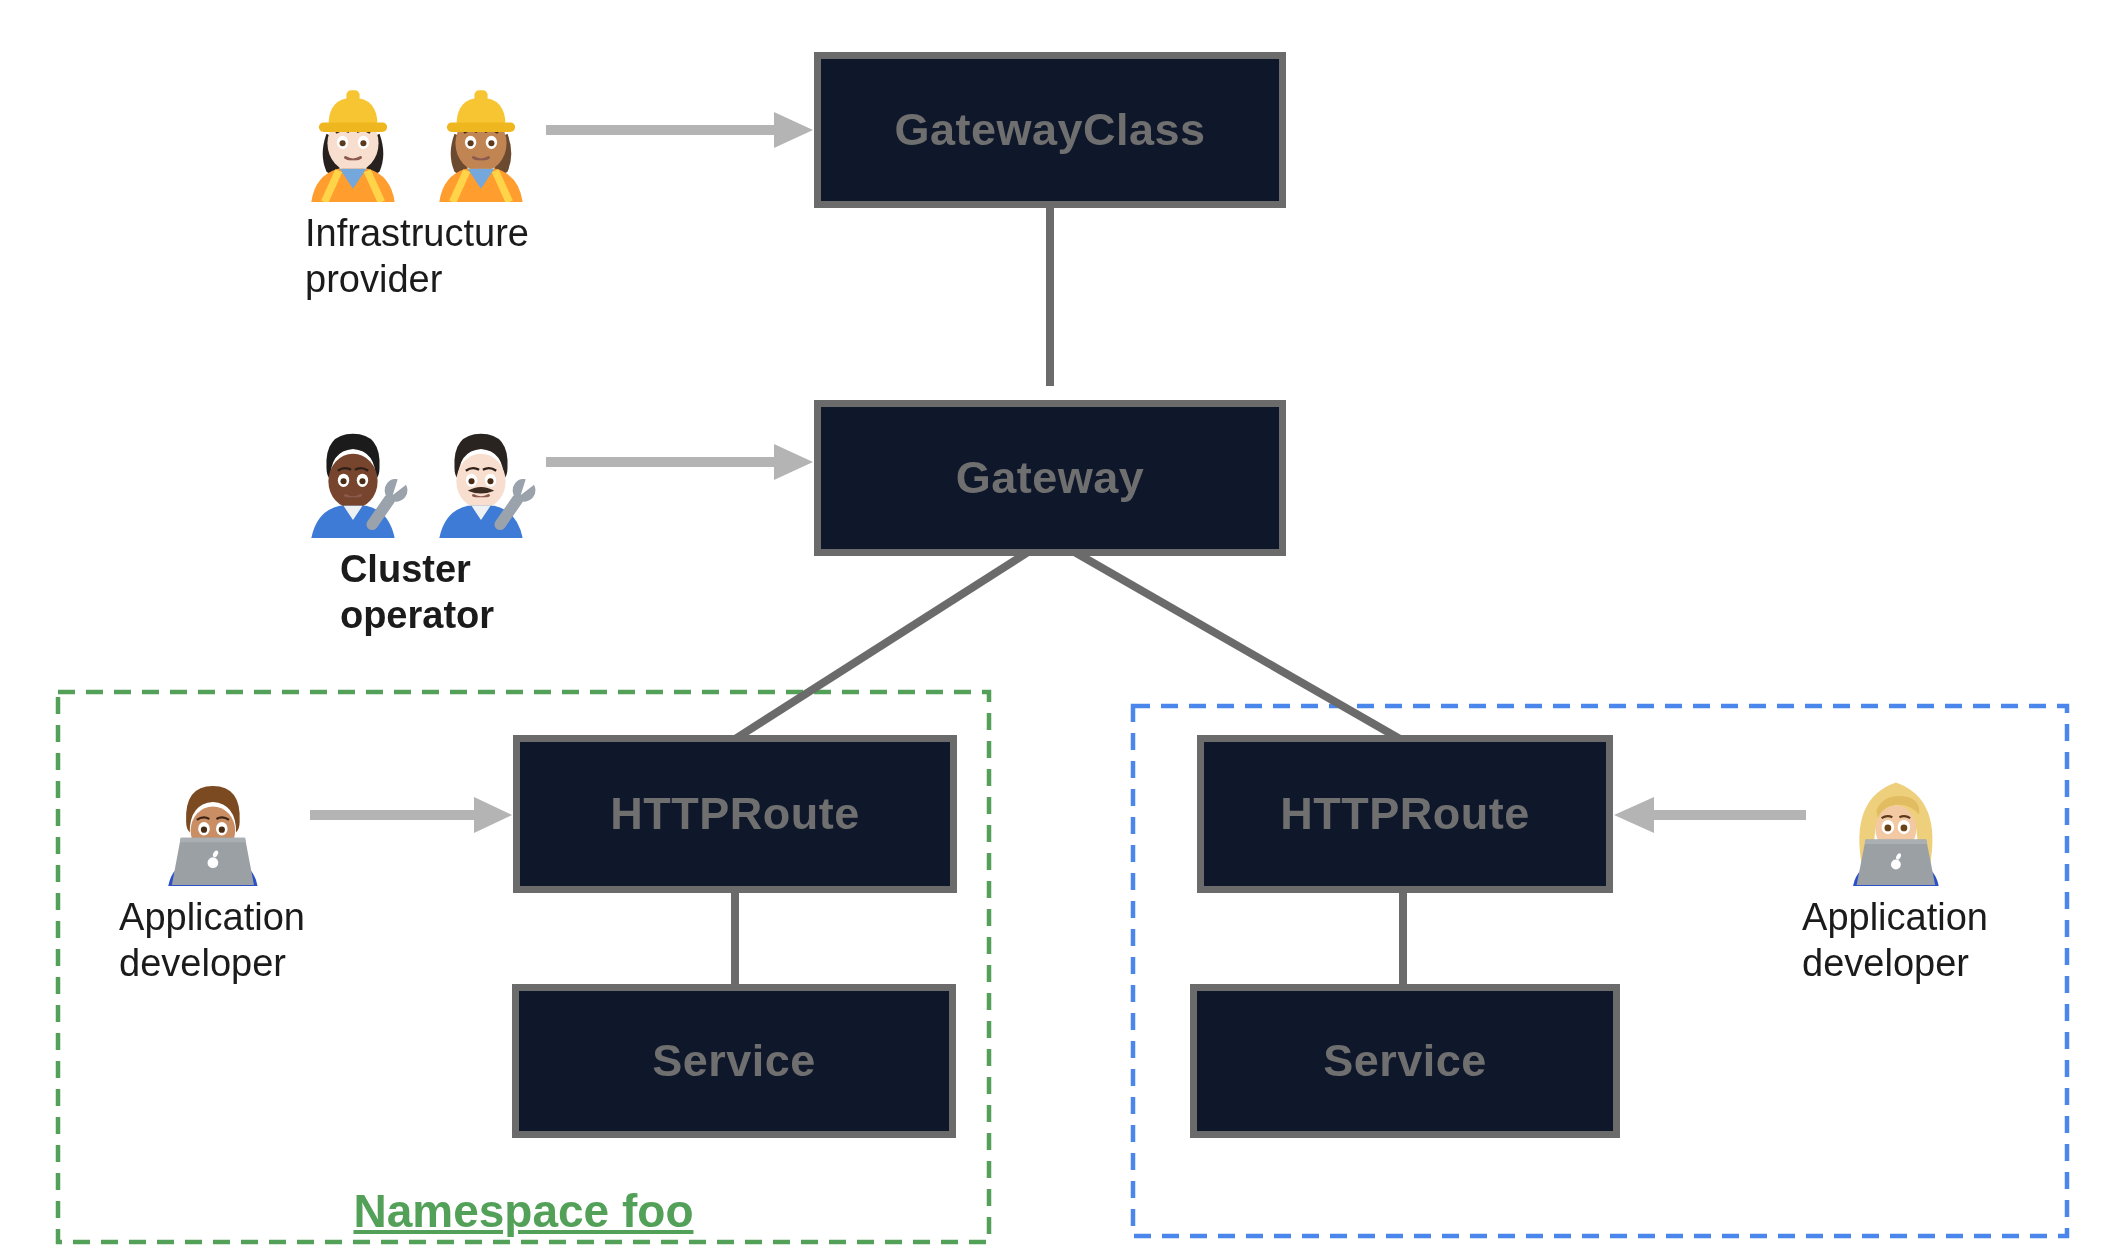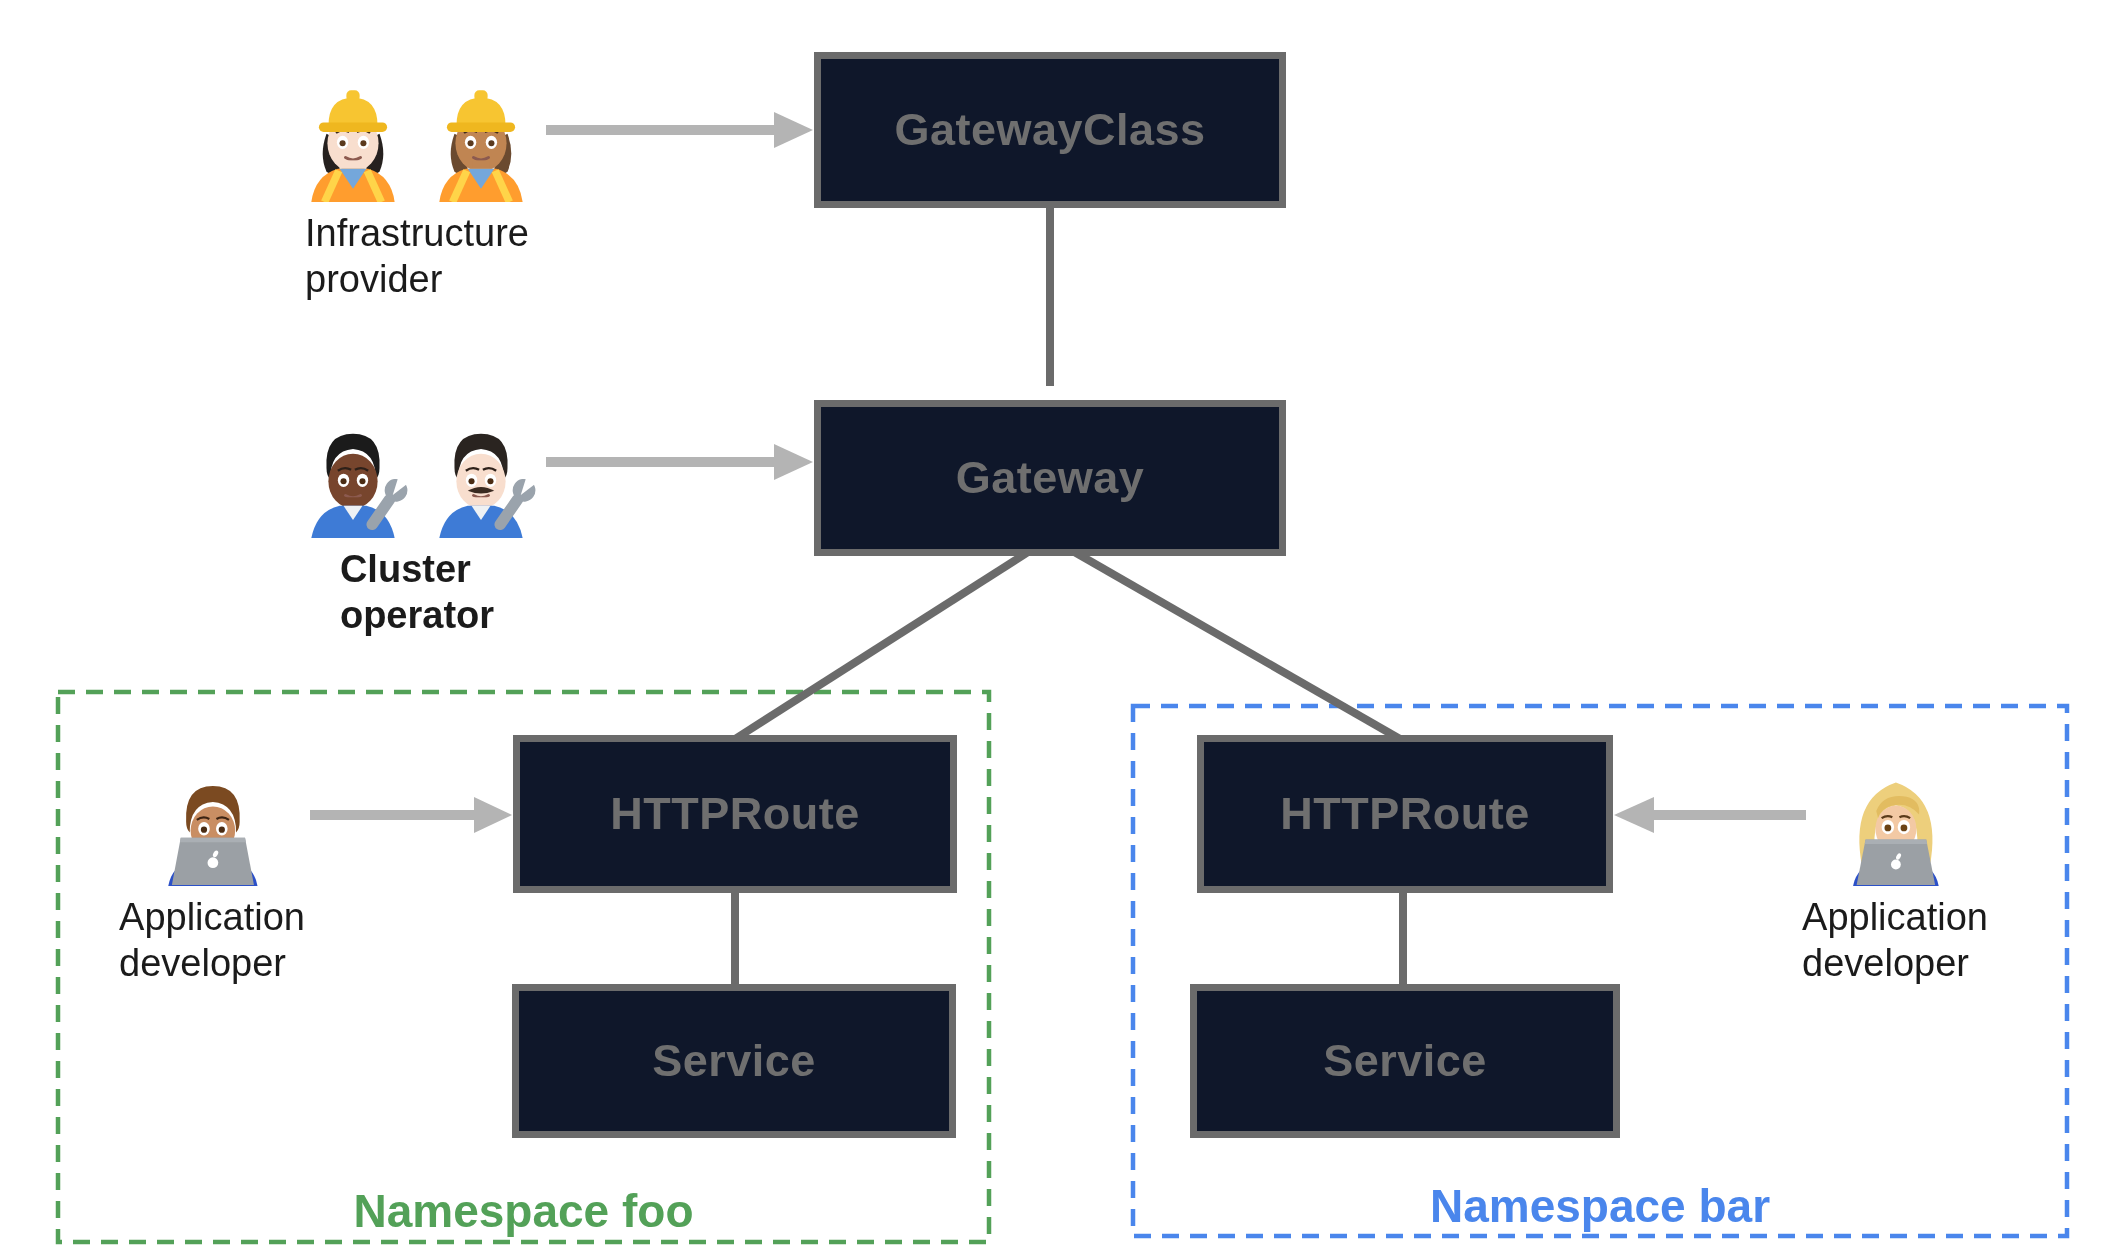--- a/index.html
+++ b/index.html
@@ -33,21 +33,21 @@
   .persona .plabel{
     white-space:pre-line;margin-top:8px;
     font-size:38px;line-height:1.22;color:var(--persona-text,#1b1b1b);
   }
   .persona.infra{left:217px;top:60px;width:400px;}
   .persona.cluster{left:217px;top:396px;width:400px;font-weight:bold;}
   .persona.devfoo{left:62px;top:752px;width:300px;}
   .persona.devbar{left:1745px;top:752px;width:300px;}
   .icon-lg{width:114px;height:142px;}
   .icon-tech{width:116px;height:134px;}
-  .ns-label{position:absolute;z-index:3;font-weight:bold;font-size:46px;text-align:center;}
+  .ns-label{position:absolute;z-index:3;font-weight:bold;font-size:46px;text-align:center;text-decoration:underline;}
   .ns-label.foo{left:58px;width:931px;top:1184px;color:var(--ns-foo,#53a158);}
   .ns-label.bar{left:1133px;width:934px;top:1179px;color:var(--ns-bar,#4a86ec);}
   .sprite{position:absolute;width:0;height:0;overflow:hidden;}
 </style>
 </head>
 <body>
 
 <svg class="sprite" aria-hidden="true">
   <defs>
     <symbol id="sym-worker" viewBox="0 0 120 150">
@@ -223,15 +223,14 @@
     <div class="icons">
       <svg class="icon-tech">
           <use href="#sym-tech-woman"></use>
         </svg>
     </div>
     <div class="plabel">Application
 developer</div>
   </div>
 
   <div class="ns-label foo">Namespace foo</div>
-  <div class="ns-label bar">Namespace bar</div>
 
 </div>
 
 </body></html>

